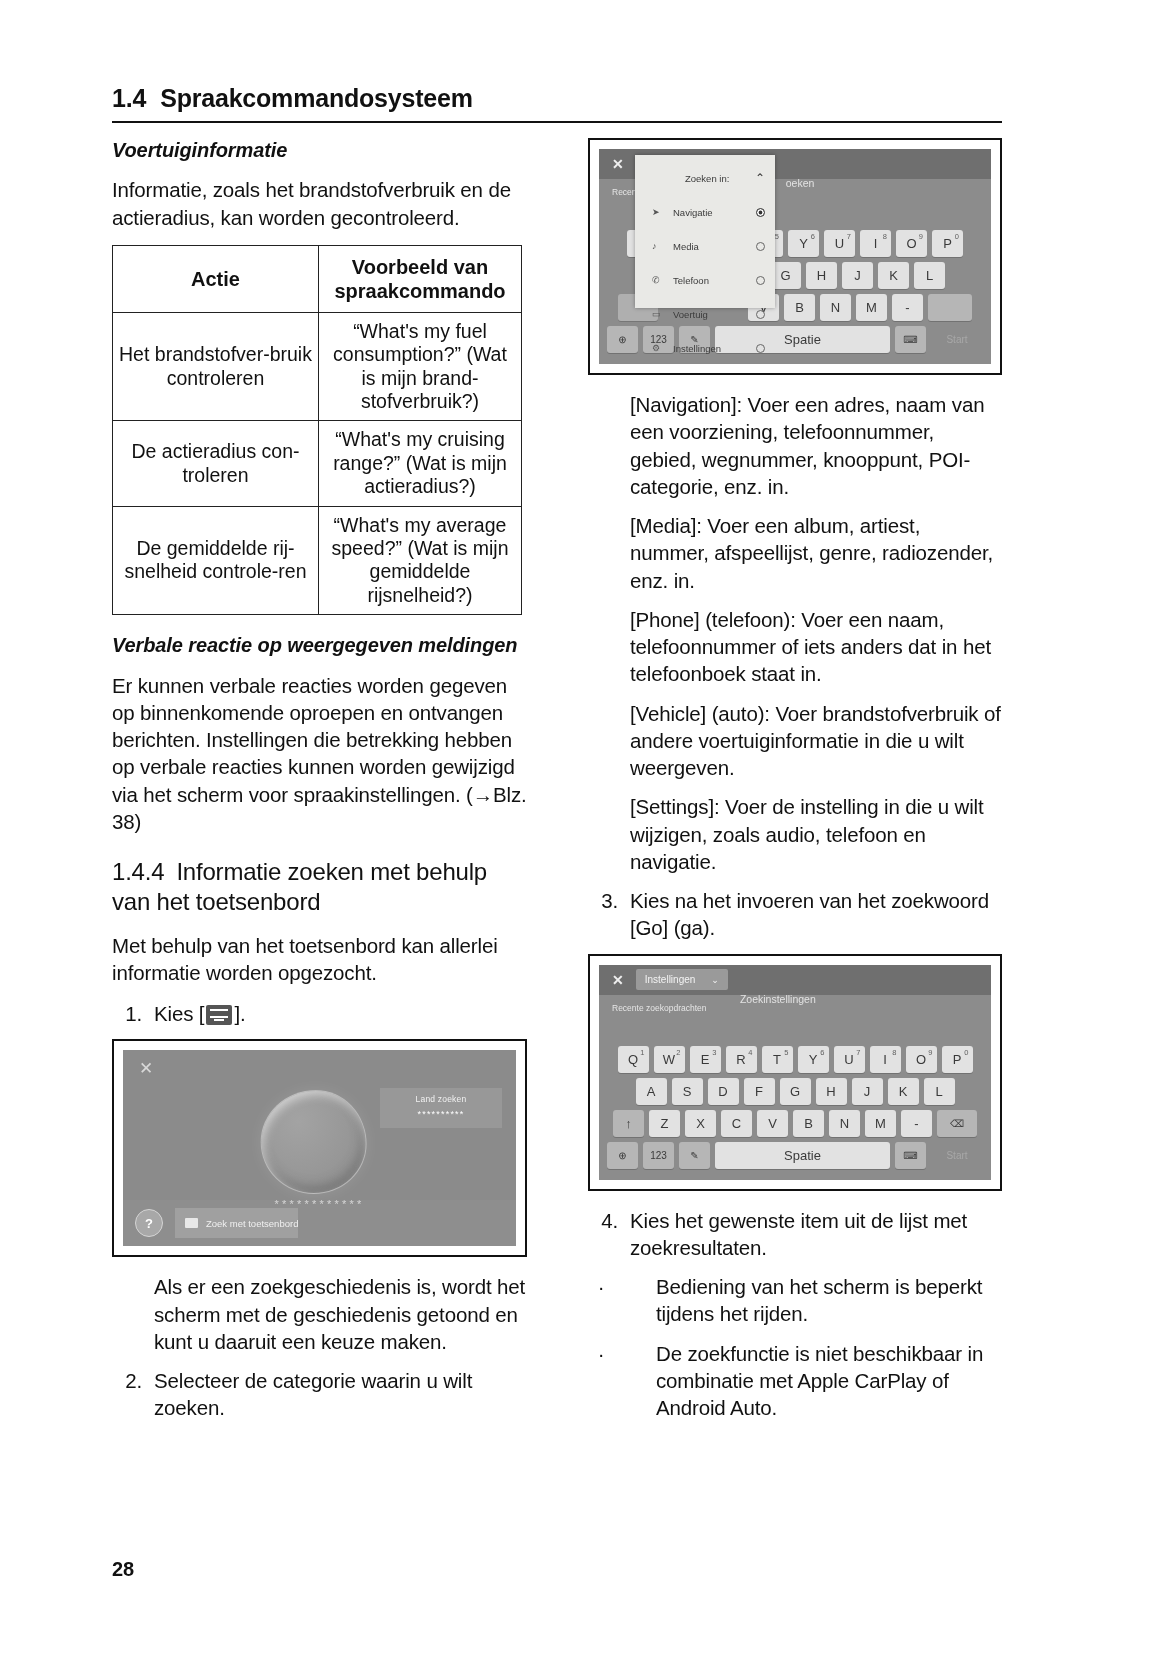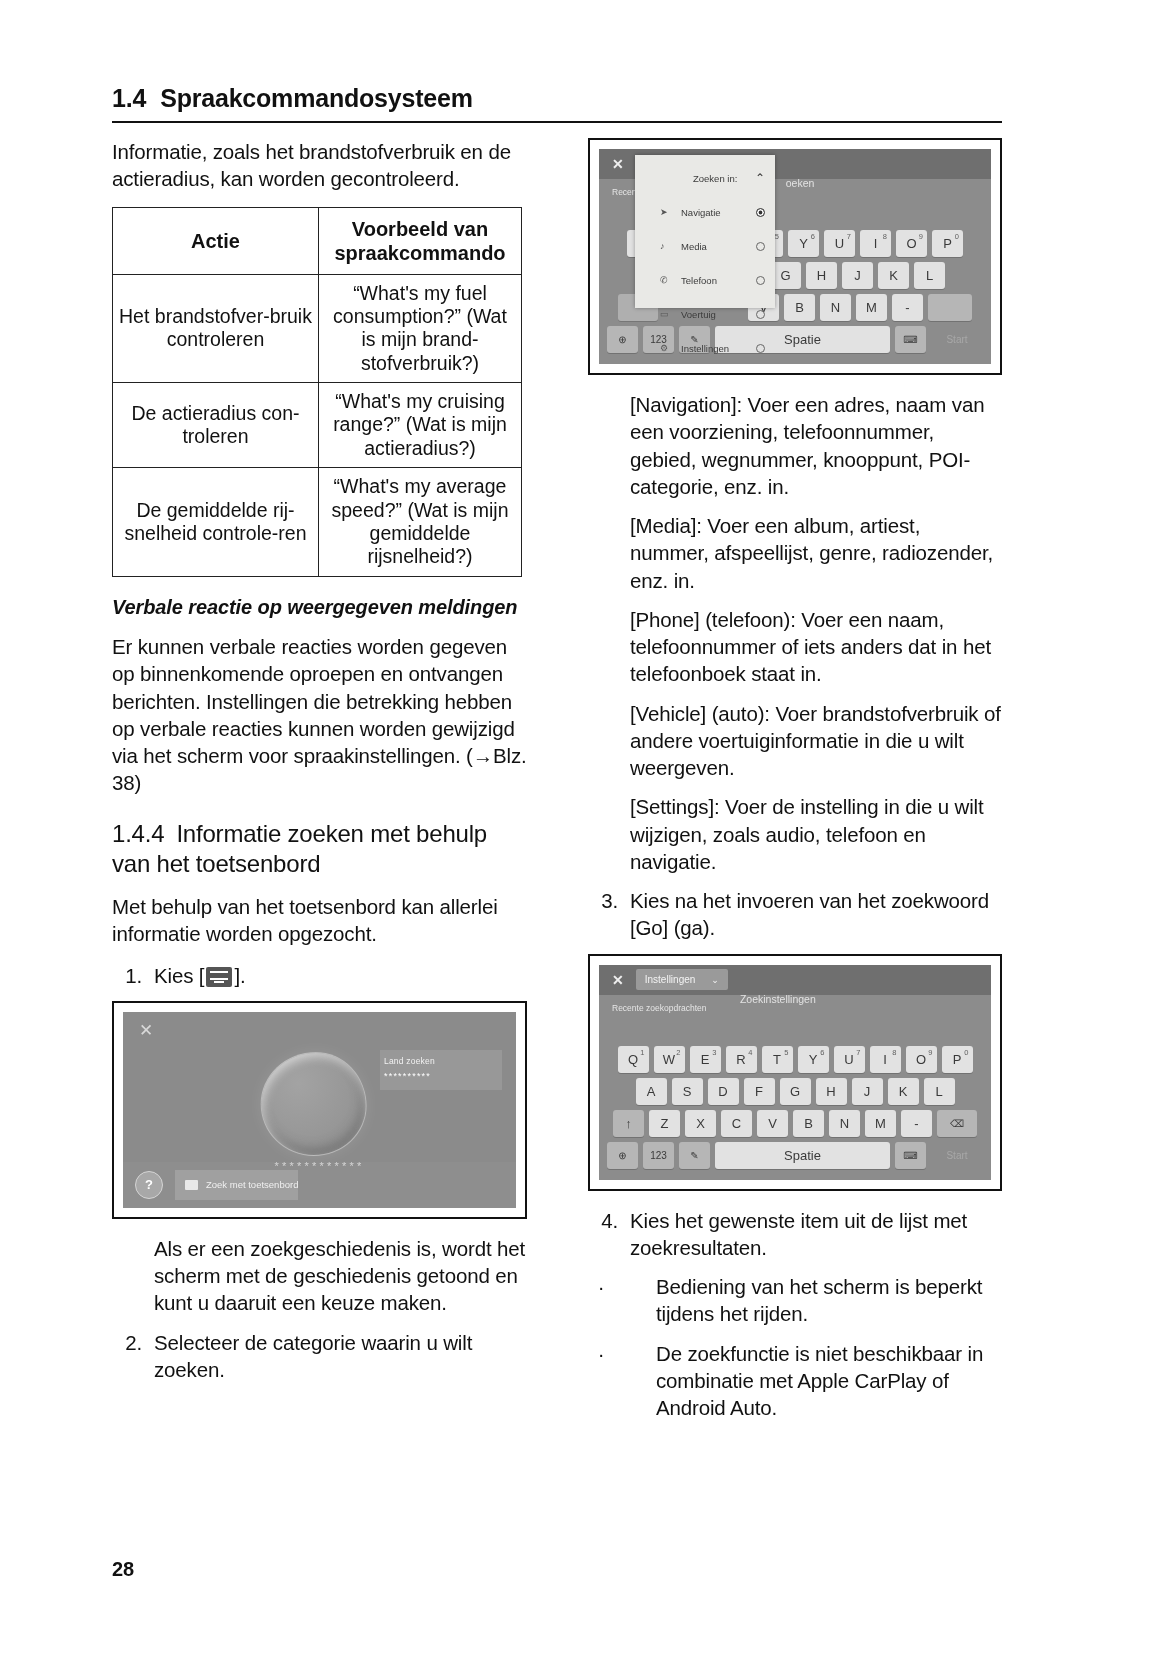--- a/index.html
+++ b/index.html
@@ -95,21 +95,21 @@
     transform:translateX(-56%);
     border-radius:52% 48% 50% 50% / 50% 52% 48% 50%;
     background:radial-gradient(ellipse at 35% 30%, #a3a3a3 0%, #979797 55%, #8d8d8d 100%);
     box-shadow:inset 2px 4px 10px rgba(255,255,255,.55),
                inset -3px -6px 12px rgba(60,60,60,.35),
                0 0 16px rgba(255,255,255,.10);
     border:1px solid rgba(230,230,230,.45);
   }
   .s1 .landbox {
     position:absolute; right:14px; top:38px; width:122px; padding:6px 4px 9px;
-    background:rgba(160,160,160,.62); text-align:left;
+    background:rgba(160,160,160,.62); text-align:center;
   }
   .s1 .landbox .t1 { color:#f2f2f2; font-size:8.5px; letter-spacing:.2px; }
   .s1 .landbox .t2 { color:#fff; font-size:9px; letter-spacing:1.2px; margin-top:5px; }
   .s1 .stars-mid {
     position:absolute; left:50%; top:148px; transform:translateX(-50%);
     color:#f0f0f0; font-size:11px; letter-spacing:3.2px;
   }
   .s1 .bottombar {
     position:absolute; left:0; right:0; bottom:0; height:46px;
     background:rgba(150,150,150,.30);
@@ -166,22 +166,22 @@
   .kbkey.start { background:transparent; color:#a8a8a8; min-width:52px; box-shadow:none; }
   .kbkey.sm    { font-size:10px; }
 
   
   .dd {
     position:absolute; left:36px; top:6px; width:140px; bottom:56px;
     background:#e9e9e6; box-shadow:0 0 4px rgba(0,0,0,.35);
     padding-top:6px;
   }
   .dd .ddrow {
-    display:flex; align-items:center; height:34px; padding:0 10px 0 9px;
-    font-size:9.5px; color:#3b3b3b;margin-left:16px;
+    display:flex; align-items:center; height:34px; padding:0 10px 0 17px;
+    font-size:9.5px; color:#3b3b3b;
   }
   .dd .ddrow .ic { width:16px; font-size:9px; color:#555; }
   .dd .ddrow .lb { flex:1; padding-left:5px; }
   .dd .ddrow.hdrow { font-weight:normal; justify-content:space-between; }
   .dd .ddrow.hdrow .lb { text-align:left; padding-left:33px; }
   .radio {
     width:9px; height:9px; border-radius:50%; border:1.2px solid #666;
     display:inline-block;
   }
   .radio.on { border-color:#333; box-shadow:inset 0 0 0 1.6px #fff, inset 0 0 0 4px #333; }
@@ -199,20 +199,21 @@
 
   <div class="hdr">
     <div class="hdr-title">
       <span class="num">1.4</span><span>Spraakcommandosysteem</span>
     </div>
     <div class="hdr-rule"></div>
   </div>
 
   <div class="col-left">
 
+    <h3 class="sub">Voertuiginformatie</h3>
     <p class="body">Informatie, zoals het brandstofverbruik en de actieradius, kan worden gecontroleerd.</p>
 
     <table class="cmd">
       <colgroup>
           <col class="c1">
           <col class="c2">
         </colgroup>
       <thead>
         <tr>
           <th>Actie</th>

